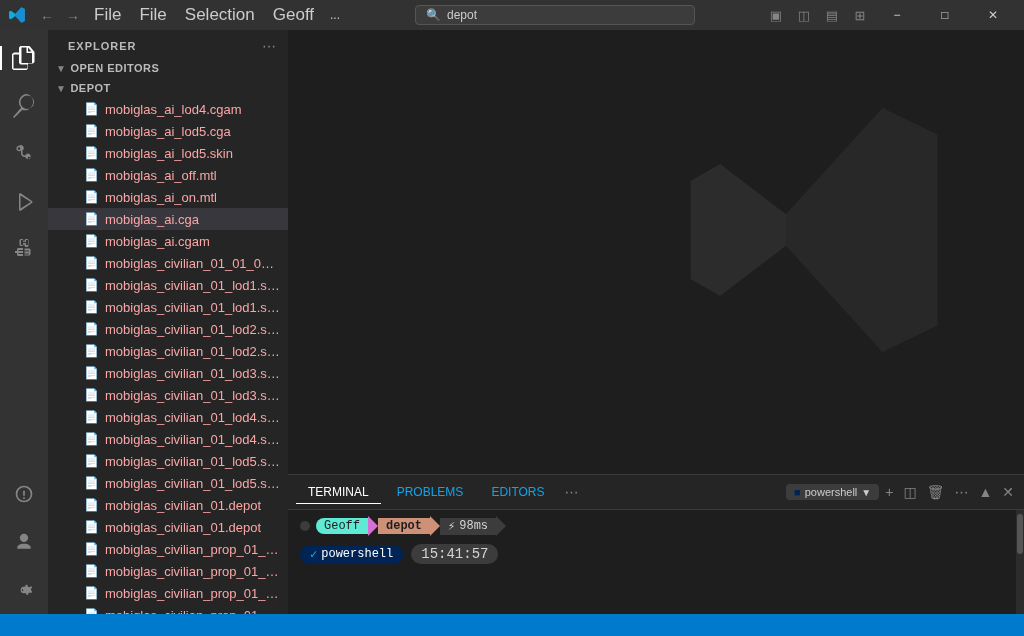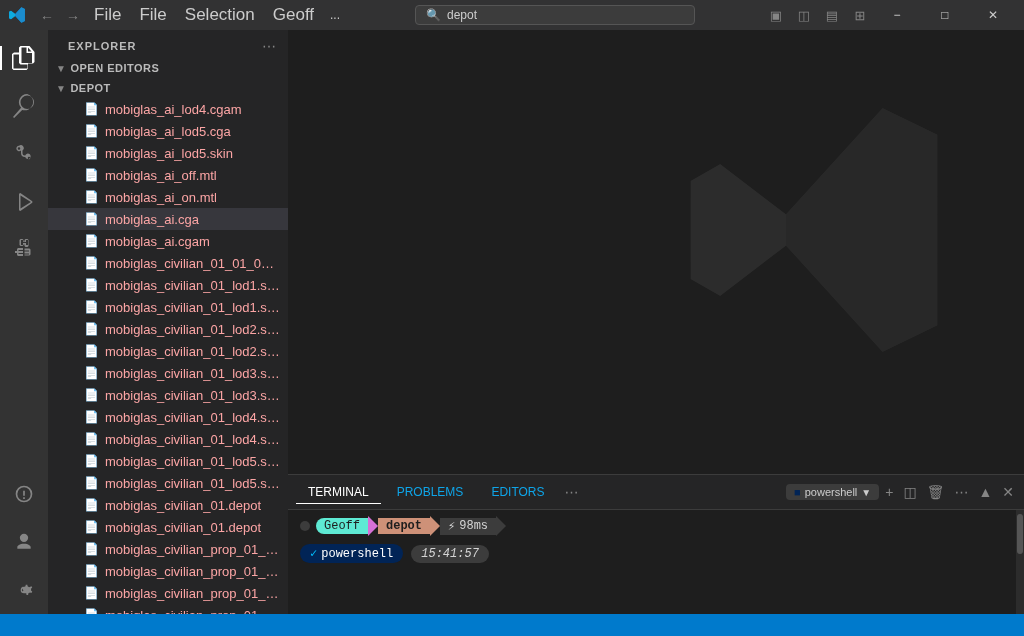--- a/index.html
+++ b/index.html
@@ -412,22 +412,21 @@
       font-size: 12px;
       display: flex;
       align-items: center;
       gap: 4px;
     }
     .ps-time-badge {
       background: #3c3c3c;
       color: #d4d4d4;
       padding: 2px 10px;
       border-radius: 10px;
-      font-size: 12px;
-      font-style: italic;
+      font-size: 14px;
     }
 
     
     .terminal-scrollbar {
       position: absolute;
       right: 0;
       top: 0;
       bottom: 0;
       width: 8px;
       background: #2c2c2c;

